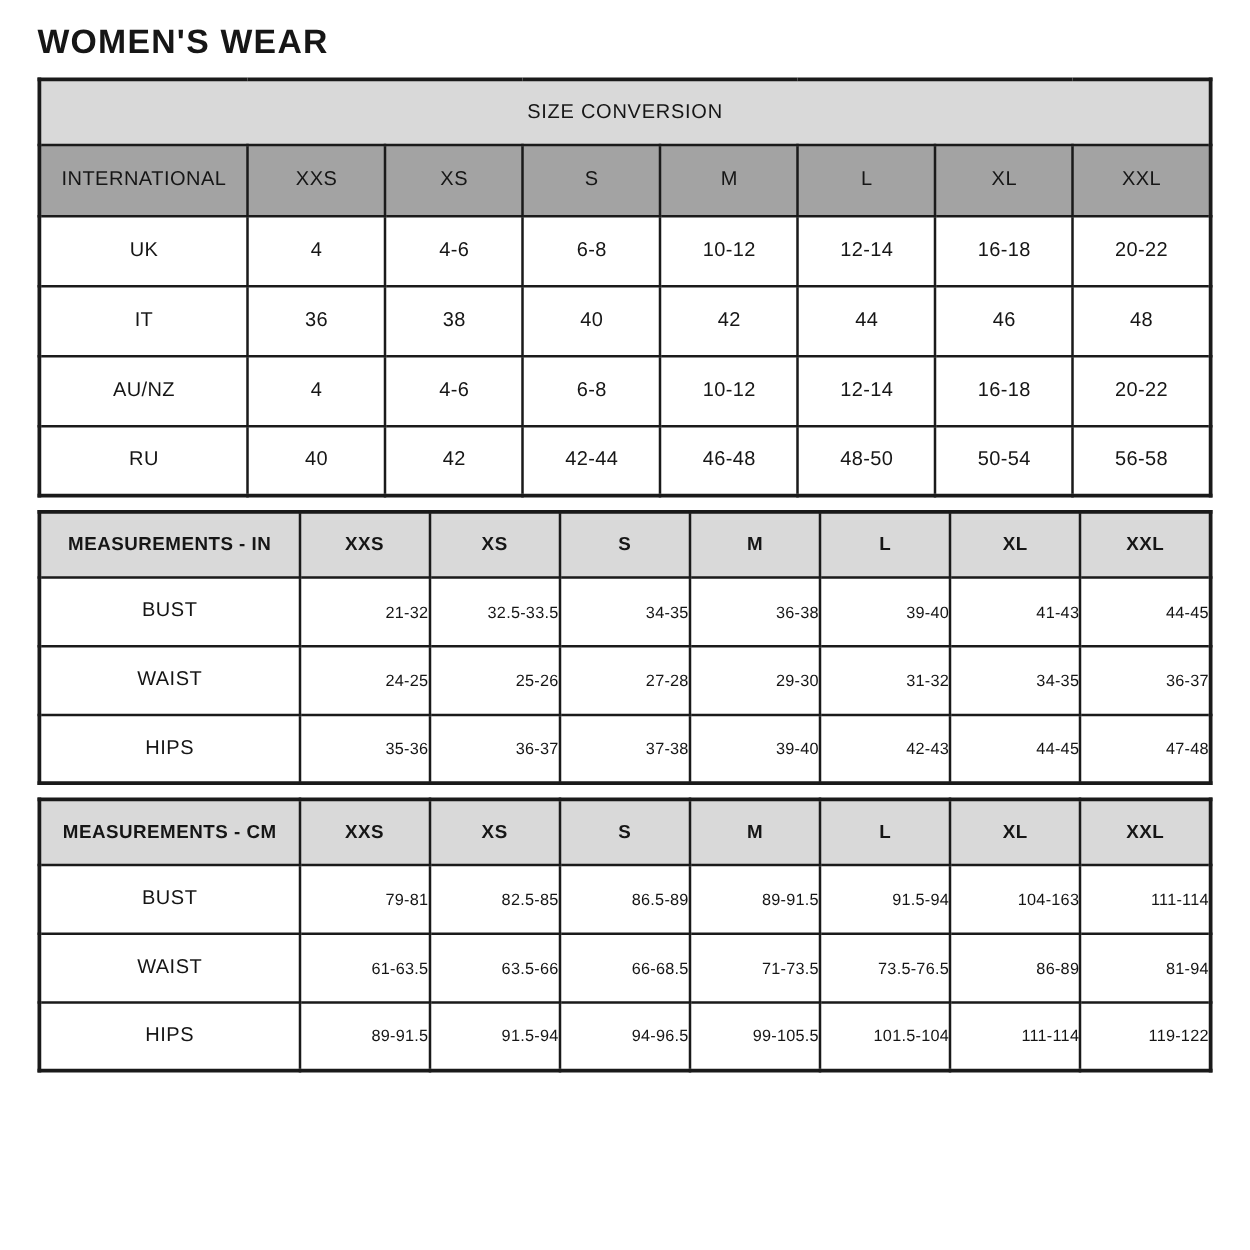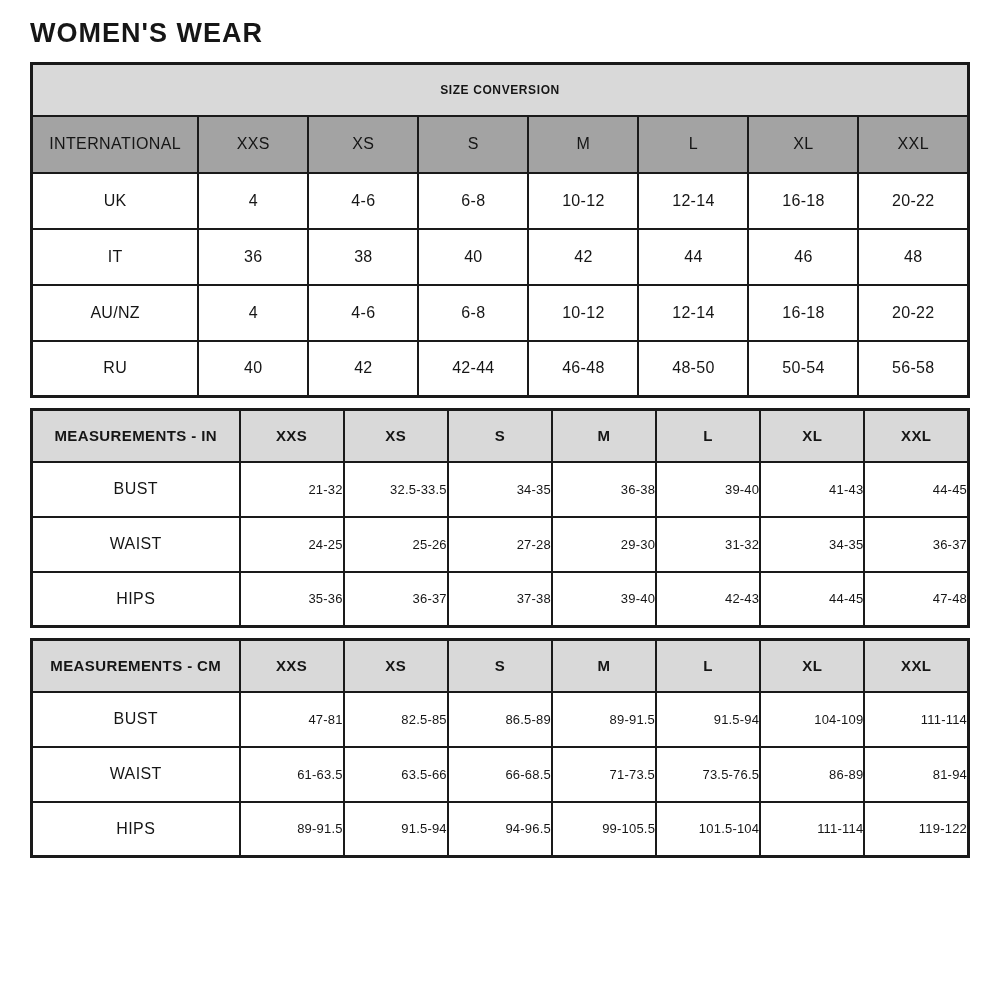--- a/index.html
+++ b/index.html
@@ -34,22 +34,22 @@
     text-align:center;
     vertical-align:middle;
     font-weight:500;
     color:var(--text-color);
   }
   
   .t-conversion col.c-label{width:17.8%;}
   .t-conversion .band{
     height:52px;
     background:var(--header-bg);
-    font-size:12px;
-    font-weight:700;
+    font-size:16px;
+    font-weight:400;
     letter-spacing:0.6px;
   }
   .t-conversion .cols-row th{
     height:57px;
     background:#a3a3a3;
     font-size:16px;
     letter-spacing:0.4px;
   }
   .t-conversion .data-row th,
   .t-conversion .data-row td{
@@ -222,26 +222,26 @@
         <th>XXS</th>
         <th>XS</th>
         <th>S</th>
         <th>M</th>
         <th>L</th>
         <th>XL</th>
         <th>XXL</th>
       </tr>
       <tr class="data-row">
         <th class="row-label">BUST</th>
-        <td>47-81</td>
+        <td>79-81</td>
         <td>82.5-85</td>
         <td>86.5-89</td>
         <td>89-91.5</td>
         <td>91.5-94</td>
-        <td>104-109</td>
+        <td>104-163</td>
         <td>111-114</td>
       </tr>
       <tr class="data-row">
         <th class="row-label">WAIST</th>
         <td>61-63.5</td>
         <td>63.5-66</td>
         <td>66-68.5</td>
         <td>71-73.5</td>
         <td>73.5-76.5</td>
         <td>86-89</td>

